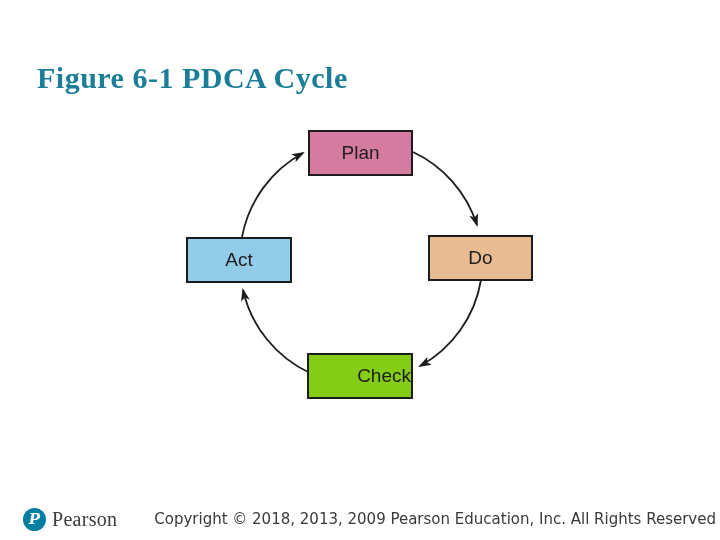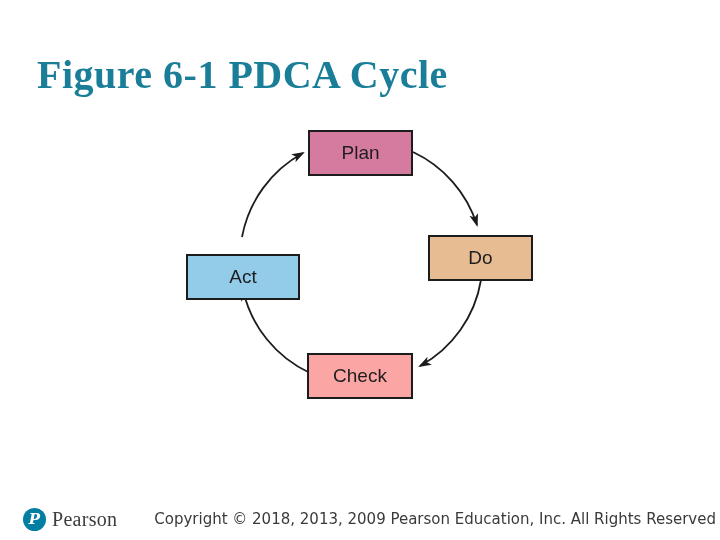--- a/index.html
+++ b/index.html
@@ -8,24 +8,24 @@
     position: relative;
     width: 720px;
     height: 540px;
     background: #ffffff;
     overflow: hidden;
     font-family: "Liberation Sans", sans-serif;
   }
   .title {
     position: absolute;
     left: 37px;
-    top: 51px;
+    top: 61px;
     font-family: "Liberation Serif", serif;
     font-weight: bold;
-    font-size: 40px;
+    font-size: 30px;
     letter-spacing: 0.5px;
     white-space: nowrap;
   }
   .arcs {
     position: absolute;
     left: 0;
     top: 0;
   }
   .arcs path.arc {
     fill: none;
@@ -37,21 +37,21 @@
     border: 2px solid #1c1c1c;
     display: flex;
     align-items: center;
     justify-content: center;
     font-size: 19px;
     color: #1e1e1e;
   }
   .node-plan  { left: 308px; top: 122px; width: 105px; height: 46px; }
   .node-do    { left: 428px; top: 235px; width: 105px; height: 46px; }
   .node-check { left: 307px; top: 353px; width: 106px; height: 46px; }
-  .node-act   { left: 186px; top: 254px; width: 114px; height: 46px; }
+  .node-act   { left: 186px; top: 237px; width: 106px; height: 46px; }
   .logo {
     position: absolute;
     left: 23px;
     bottom: 9px;
     display: flex;
     align-items: center;
     gap: 6px;
   }
   .logo-circle {
     width: 23px;
@@ -105,21 +105,21 @@
     </svg>
 
     <div class="node node-plan" style="background-color: rgb(214, 123, 160); margin-top: 8px;">
       <span>Plan</span>
     </div>
 
     <div class="node node-do" style="background-color: rgb(231, 188, 146);">
       <span>Do</span>
     </div>
 
-    <div class="node node-check" style="background-color: #fca5a5;">
+    <div class="node node-check" style="background-color: #84cc16; justify-content: flex-end;">
       <span>Check</span>
     </div>
 
     <div class="node node-act" style="background-color: rgb(146, 204, 233);">
       <span>Act</span>
     </div>
   </div>
 
   <div class="logo">
     <span class="logo-circle" style="background-color: rgb(0, 127, 163);">

